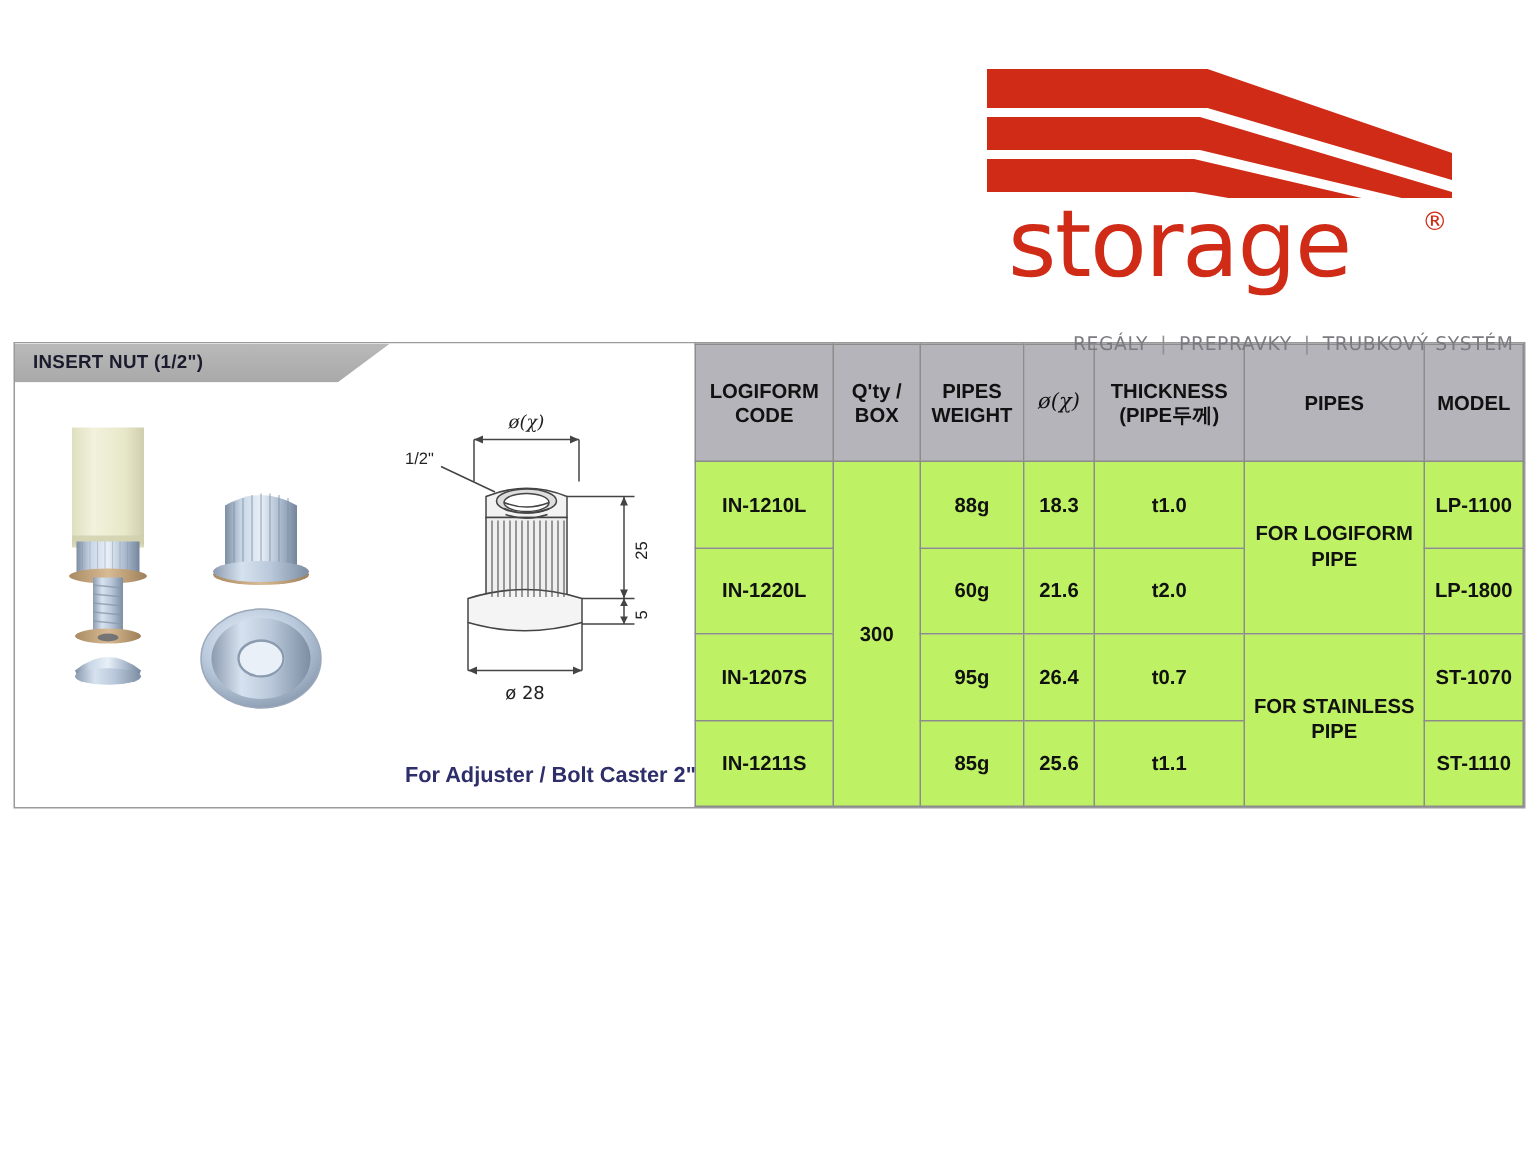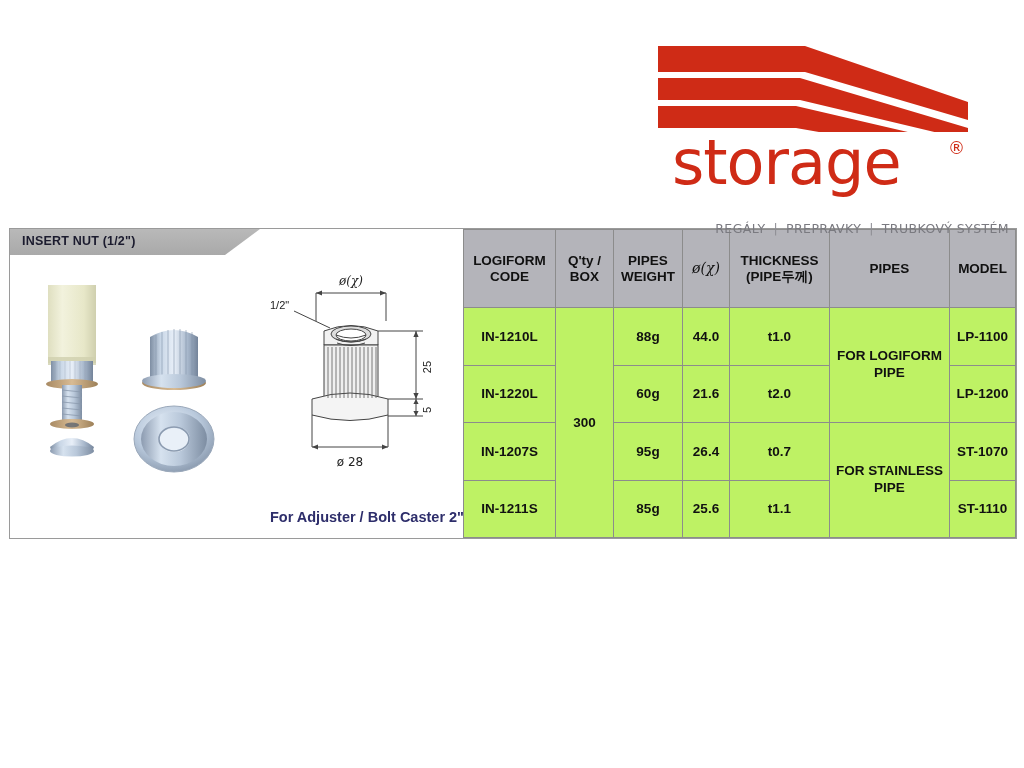--- a/index.html
+++ b/index.html
@@ -312,34 +312,34 @@
           <th>
             <div>MODEL</div>
           </th>
         </tr>
       </thead>
       <tbody>
         <tr>
           <td class="code-cell">IN-1210L</td>
           <td class="qty-cell" rowspan="4">300</td>
           <td class="val-cell">88g</td>
-          <td class="val-cell">44.0</td>
+          <td class="val-cell">18.3</td>
           <td class="val-cell">t1.0</td>
           <td class="pipe-cell" rowspan="2">
             <div>FOR LOGIFORM</div>
             <div>PIPE</div>
           </td>
           <td class="model-cell">LP-1100</td>
         </tr>
         <tr>
           <td class="code-cell">IN-1220L</td>
           <td class="val-cell">60g</td>
           <td class="val-cell">21.6</td>
           <td class="val-cell">t2.0</td>
-          <td class="model-cell">LP-1200</td>
+          <td class="model-cell">LP-1800</td>
         </tr>
         <tr>
           <td class="code-cell">IN-1207S</td>
           <td class="val-cell">95g</td>
           <td class="val-cell">26.4</td>
           <td class="val-cell">t0.7</td>
           <td class="pipe-cell" rowspan="2">
             <div>FOR STAINLESS</div>
             <div>PIPE</div>
           </td>

